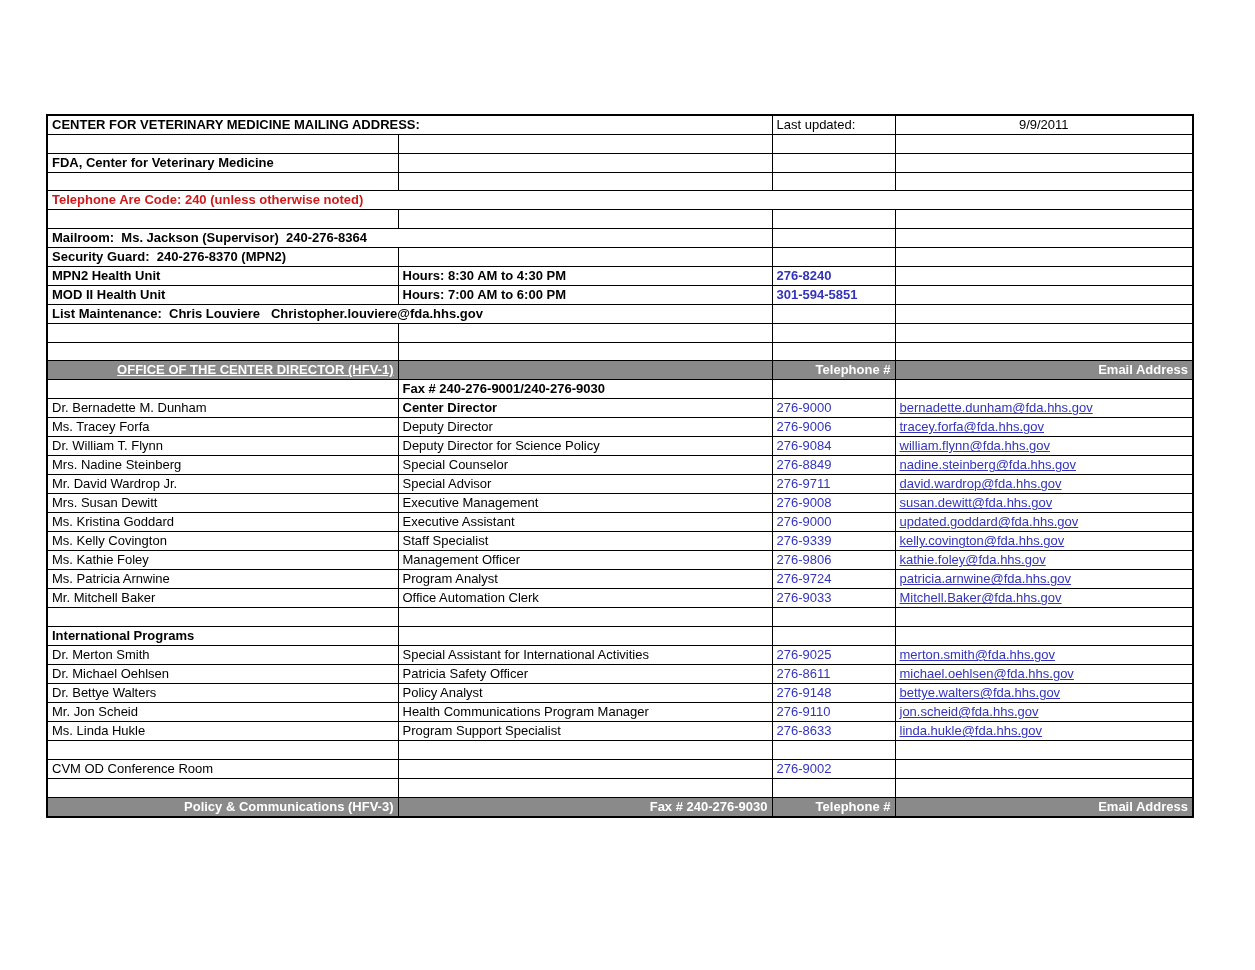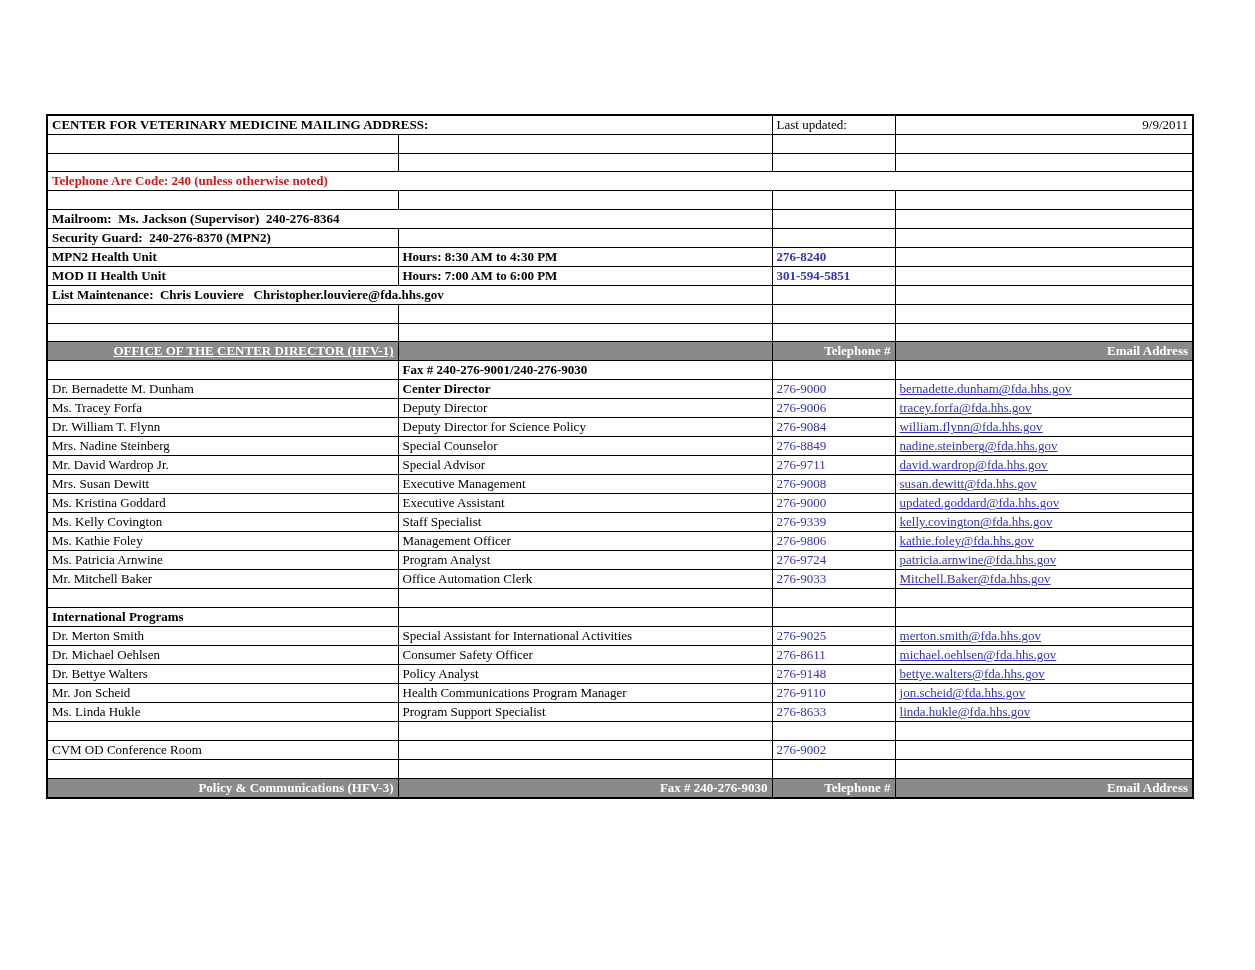--- a/index.html
+++ b/index.html
@@ -3,39 +3,39 @@
 <meta charset="utf-8">
 <style>
   :root{
     --page_bg:#ffffff; --text:#000000; --border:#000000;
     --header_bg:#8a8a8a; --header_text:#ffffff;
     --link:#3333bb; --red:#cc1a1a;
   }
   *{box-sizing:border-box;}
   html,body{margin:0;padding:0;}
   body{width:1255px;height:970px;background:var(--page_bg);}
-  .sheet{position:relative;width:1255px;height:970px;font-family:Liberation Serif, serif;background:var(--page_bg);}
+  .sheet{position:relative;width:1255px;height:970px;font-family:Liberation Sans, sans-serif;background:var(--page_bg);}
   table.grid{
     position:absolute;left:46px;top:114px;width:1146px;
     border-collapse:collapse;table-layout:fixed;background:#ffffff;
     border:2px solid var(--border);
   }
   .grid td{
     border:1px solid var(--border);
     height:18.7px;
     padding:0 4px;
     font-size:13px;
     line-height:18px;
     color:var(--text);
     white-space:pre;
     overflow:hidden;
     vertical-align:middle;
   }
   .grid td.b{font-weight:bold;}
-  .grid td.right{text-align:right;}
+  .grid td.right{text-align:center;}
   .grid td.red{color:var(--red);font-weight:bold;}
   .grid td.phone{color:var(--link);}
   .grid td.phoneb{color:var(--link);font-weight:bold;}
   .grid td.email{color:var(--link);text-decoration:underline;cursor:pointer;}
   .grid tr.section td{background:var(--header_bg);color:var(--header_text);font-weight:bold;text-align:right;}
   .grid tr.section td.u{text-decoration:underline;}
 </style>
 </head>
 <body>
 
@@ -53,20 +53,26 @@
           <td>Last updated:</td>
           <td class="right">9/9/2011</td>
         </tr>
         <tr>
           <td></td>
           <td></td>
           <td></td>
           <td></td>
         </tr>
         <tr>
+          <td class="b">FDA, Center for Veterinary Medicine</td>
+          <td></td>
+          <td></td>
+          <td></td>
+        </tr>
+        <tr>
           <td></td>
           <td></td>
           <td></td>
           <td></td>
         </tr>
         <tr>
           <td colspan="4" class="red">Telephone Are Code: 240 (unless otherwise noted)</td>
         </tr>
         <tr>
           <td></td>
@@ -205,21 +211,21 @@
           <td></td>
         </tr>
         <tr>
           <td>Dr. Merton Smith</td>
           <td>Special Assistant for International Activities</td>
           <td class="phone">276-9025</td>
           <td class="email">merton.smith@fda.hhs.gov</td>
         </tr>
         <tr>
           <td>Dr. Michael Oehlsen</td>
-          <td>Consumer Safety Officer</td>
+          <td>Patricia Safety Officer</td>
           <td class="phone">276-8611</td>
           <td class="email">michael.oehlsen@fda.hhs.gov</td>
         </tr>
         <tr>
           <td>Dr. Bettye Walters</td>
           <td>Policy Analyst</td>
           <td class="phone">276-9148</td>
           <td class="email">bettye.walters@fda.hhs.gov</td>
         </tr>
         <tr>

